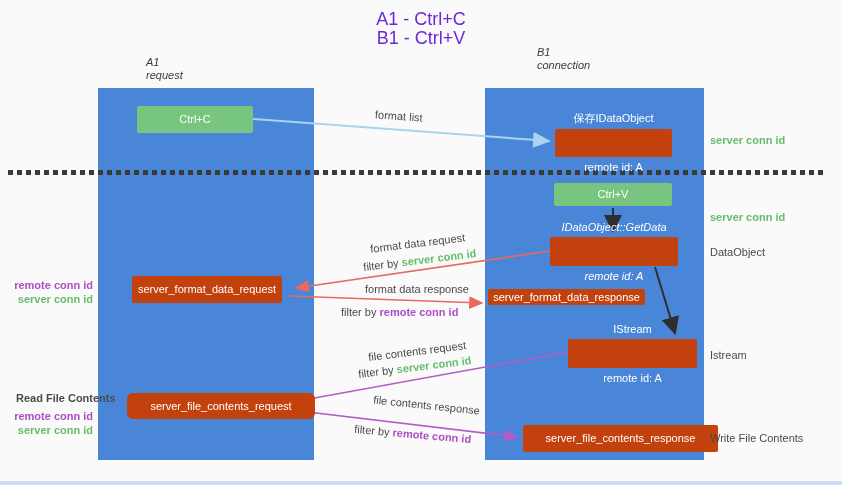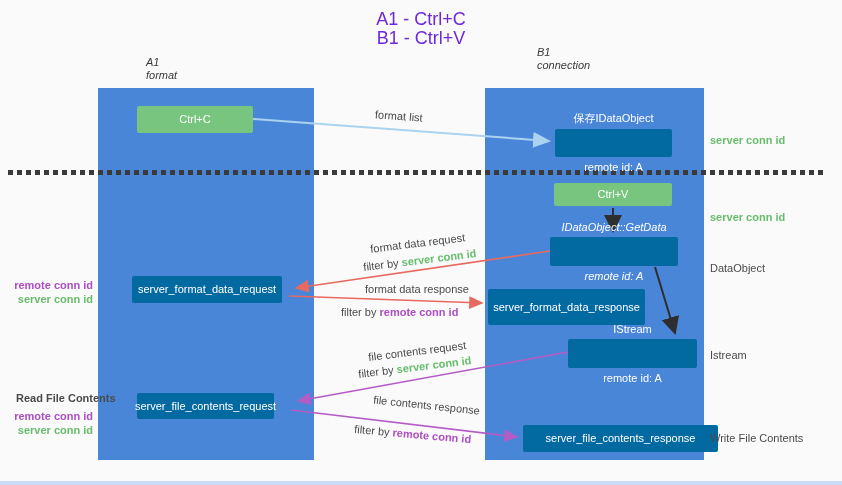--- a/index.html
+++ b/index.html
@@ -30,21 +30,21 @@
   .dotted-line {
     left:8px; top:170px; width:816px; height:5px;
     background:repeating-linear-gradient(90deg,#3b3b3b 0 5px,transparent 5px 9px);
   }
   .node {
     display:flex; flex-direction:column; align-items:center; justify-content:center;
     color:#fff; font-size:11px; line-height:13px; text-align:center;
     border-radius:2px;
   }
   .green { background:#77c57e; }
-  .orange { background:#0369a1;gap:36px; }
+  .orange { background:#c2410c;gap:36px; }
   .lbl { font-size:11px; line-height:13px; white-space:nowrap; color:#4a4a4a; }
   .lbl b.g { color:#67bd6c; }
   .lbl b.p { color:#ad4ec4; }
   .side-right { left:710px; }
   .side-left { width:93px; text-align:right; }
   .bold-g { color:#67bd6c; font-weight:bold; }
   .bold-p { color:#ad4ec4; font-weight:bold; }
   .rot { transform-origin:center; }
   svg.overlay { position:absolute; left:0; top:0; pointer-events:none; }
   .bottom-strip { left:0; bottom:0; width:842px; height:4px; background:#ccdcf3; }
@@ -52,21 +52,21 @@
 </head>
 <body>
 
 <div class="abs title">
   <div>A1 - Ctrl+C</div>
   <div>B1 - Ctrl+V</div>
 </div>
 
 <div class="abs col-header" style="left:146px; top:56px;">
   <div>A1</div>
-  <div>format</div>
+  <div>request</div>
 </div>
 <div class="abs col-header" style="left:537px; top:46px;">
   <div>B1</div>
   <div>connection</div>
 </div>
 
 <div class="abs column" style="left:98px; width:216px;"></div>
 <div class="abs column" style="left:485px; width:219px;"></div>
 
 <div class="abs dotted-line"></div>
@@ -110,30 +110,30 @@
 
 <div class="abs node orange" style="left:550px; top:237px; width:128px; height:29px;font-style:italic;">
   <div>IDataObject::GetData</div>
   <div>remote id: A</div>
 </div>
 
 <div class="abs node orange" style="left:132px; top:276px; width:150px; height:27px;">
   <div>server_format_data_request</div>
 </div>
 
-<div class="abs node orange" style="left:488px; top:289px; width:157px; height:36px;">
+<div class="abs node orange" style="left:488px; top:289px; width:157px; height:16px;">
   <div>server_format_data_response</div>
 </div>
 
 <div class="abs node orange" style="left:568px; top:339px; width:129px; height:29px;">
   <div>IStream</div>
   <div>remote id: A</div>
 </div>
 
-<div class="abs node orange" style="left:137px; top:393px; width:137px; height:26px;">
+<div class="abs node orange" style="left:127px; top:393px; width:188px; height:26px;border-radius:6px;">
   <div>server_file_contents_request</div>
 </div>
 
 <div class="abs node orange" style="left:523px; top:425px; width:195px; height:27px;">
   <div>server_file_contents_response</div>
 </div>
 
 <div class="abs lbl rot" style="left:375px; top:110px; transform:rotate(4deg);">format list</div>
 
 <div class="abs lbl rot" style="left:370px; top:237px; transform:rotate(-7deg);">format data request</div>
@@ -143,21 +143,21 @@
 <div class="abs lbl" style="left:341px; top:306px;"><span>filter by </span><b class="p">remote conn id</b></div>
 
 <div class="abs lbl rot" style="left:368px; top:345px; transform:rotate(-7deg);">file contents request</div>
 <div class="abs lbl rot" style="left:358px; top:361px; transform:rotate(-7deg);"><span>filter by </span><b class="g">server conn id</b></div>
 
 <div class="abs lbl rot" style="left:373px; top:399px; transform:rotate(6deg);">file contents response</div>
 <div class="abs lbl rot" style="left:354px; top:428px; transform:rotate(5deg);"><span>filter by </span><b class="p">remote conn id</b></div>
 
 <div class="abs lbl side-right bold-g" style="top:134px;">server conn id</div>
 <div class="abs lbl side-right bold-g" style="top:211px;">server conn id</div>
-<div class="abs lbl side-right" style="top:262px;text-align:center;">DataObject</div>
+<div class="abs lbl side-right" style="top:246px;text-align:center;">DataObject</div>
 <div class="abs lbl side-right" style="top:349px;">Istream</div>
 <div class="abs lbl side-right" style="top:432px;">Write File Contents</div>
 
 <div class="abs lbl side-left bold-p" style="left:0px; top:279px;">remote conn id</div>
 <div class="abs lbl side-left bold-g" style="left:0px; top:293px;">server conn id</div>
 <div class="abs lbl side-left" style="left:16px; top:392px;font-weight:bold;">Read File Contents</div>
 <div class="abs lbl side-left bold-p" style="left:0px; top:410px;">remote conn id</div>
 <div class="abs lbl side-left bold-g" style="left:0px; top:424px;">server conn id</div>
 
 <div class="abs bottom-strip"></div>

